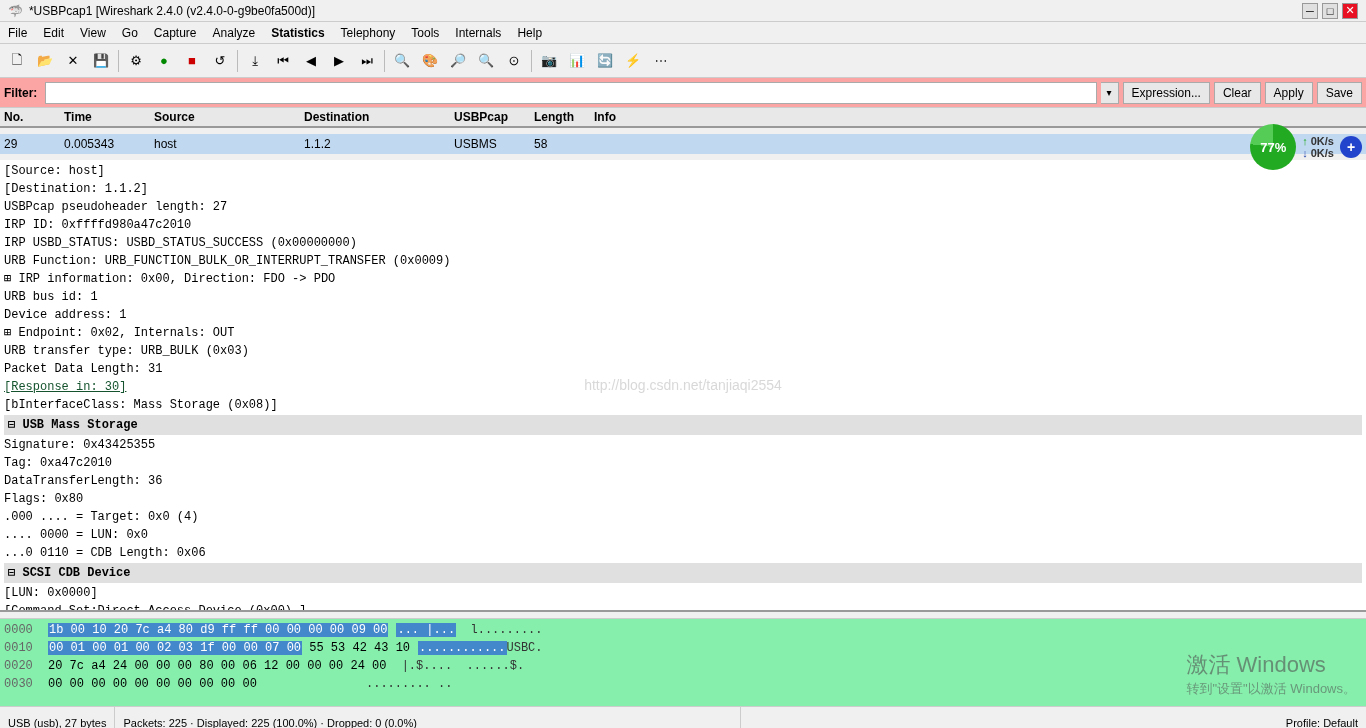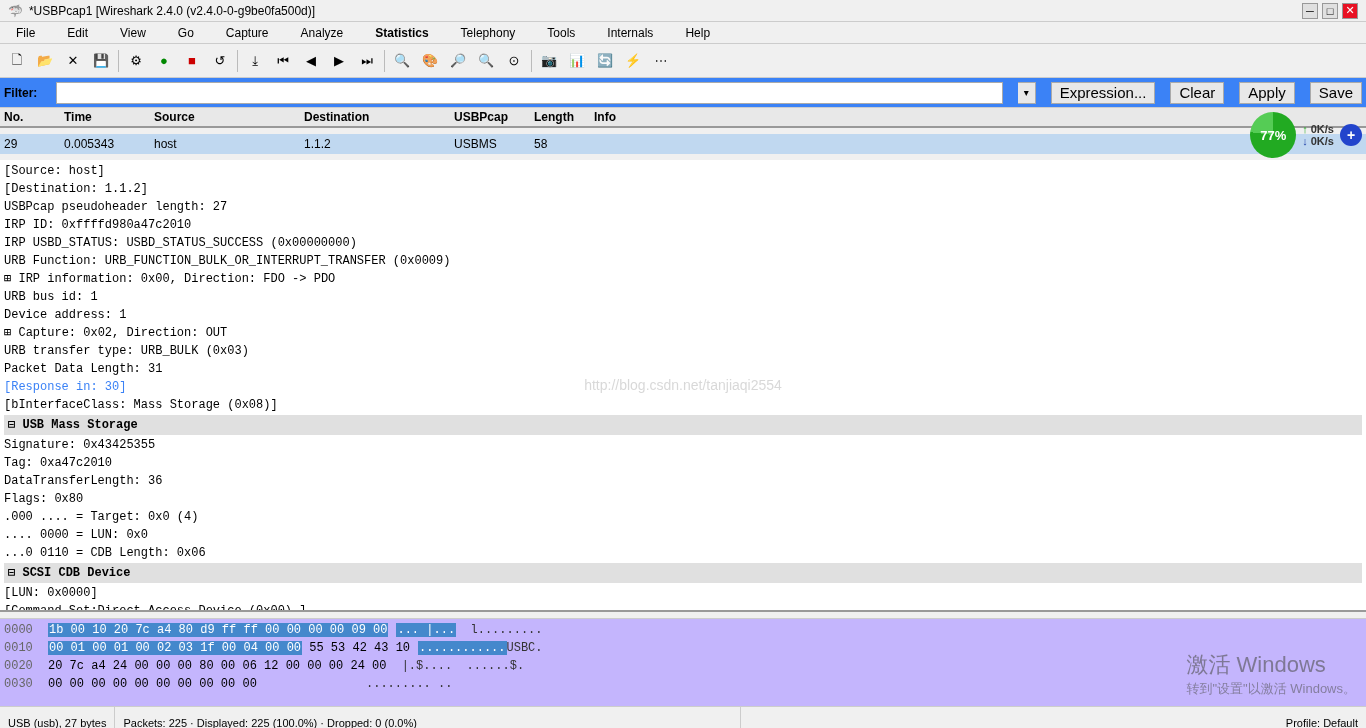--- a/index.html
+++ b/index.html
@@ -28,21 +28,21 @@
     
     #menubar {
       background: #f0f0f0;
       height: 22px;
       display: flex;
       align-items: center;
       border-bottom: 1px solid #ccc;
       font-size: 12px;
     }
     .menu-item {
-      padding: 2px 16px;
+      padding: 2px 8px;
       cursor: pointer;
       height: 100%;
       display: flex; align-items: center;
     }
 
     
     #toolbar {
       background: #f0f0f0;
       height: 34px;
       display: flex;
@@ -56,27 +56,27 @@
       display: inline-flex; align-items: center; justify-content: center;
       border: 1px solid transparent;
       cursor: pointer;
       font-size: 13px;
       background: transparent;
     }
     .toolbar-sep { width: 1px; height: 22px; background: #bbb; margin: 0 2px; }
 
     
     #filterbar {
-      background: #3b82f6;
+      background: #fca5a5;
       height: 30px;
       display: flex;
       align-items: center;
       padding: 2px 4px;
       border-bottom: 1px solid #ccc;
-      gap: 15px;
+      gap: 4px;
     }
     #filterbar label { font-size: 12px; font-weight: bold; margin-right: 4px; }
     #filter-input {
       flex: 1;
       height: 22px;
       border: 1px solid #aaa;
       padding: 0 4px;
       font-size: 12px;
       background: white;
     }
@@ -87,21 +87,21 @@
       cursor: pointer;
       display: flex; align-items: center; justify-content: center;
       font-size: 10px;
     }
     .filter-action-btn {
       padding: 2px 8px;
       height: 22px;
       background: #e8e8e8;
       border: 1px solid #aaa;
       cursor: pointer;
-      font-size: 15px;
+      font-size: 12px;
       display: flex; align-items: center;
     }
 
     
     #packet-header {
       background: #e8e8e8;
       height: 20px;
       display: flex;
       align-items: center;
       border-bottom: 2px solid #999;
@@ -125,21 +125,21 @@
       align-items: center;
       background: #c0d8f0;
       padding: 0 4px;
       font-size: 12px;
     }
     #packet-row span { overflow: hidden; white-space: nowrap; }
 
     
     #net-stats {
       position: absolute;
-      top: 4px;
+      top: 16px;
       right: 4px;
       display: flex;
       align-items: center;
       gap: 6px;
       z-index: 10;
     }
     #percent-circle {
       width: 46px; height: 46px;
       border-radius: 50%;
       background: conic-gradient(#22aa22 0% 77%, #55cc55 77% 100%);
@@ -165,36 +165,36 @@
     }
     .detail-line { white-space: nowrap; line-height: 18px; }
     .detail-section-header {
       background: #e0e0e0;
       font-weight: bold;
       padding: 1px 4px;
       margin: 1px 0;
       white-space: nowrap;
       line-height: 18px;
     }
-    .detail-link { color: #3b82f6; cursor: pointer; margin-top: 13px; }
+    .detail-link { color: #14532d; text-decoration: underline; cursor: pointer; margin-top: 13px; }
     .watermark {
       position: absolute;
       top: 50%;
       left: 50%;
       transform: translate(-50%, -50%);
       color: rgba(100,100,100,0.25);
       font-size: 14px;
       font-family: Arial, sans-serif;
       white-space: nowrap;
       pointer-events: none;
     }
 
     
     #hex-pane {
-      background: #c4b5fd;
+      background: #86efac;
       height: 88px;
       overflow-y: auto;
       font-family: 'Courier New', monospace;
       font-size: 12px;
       padding: 2px 4px;
       border-top: 1px solid #ccc;
       display: flex;
       flex-direction: column;
     }
     .hex-row {
@@ -362,21 +362,21 @@
     <div id="detail-lines-container">
         <div class="detail-line">    [Source: host]</div>
         <div class="detail-line">    [Destination: 1.1.2]</div>
         <div class="detail-line">    USBPcap pseudoheader length: 27</div>
         <div class="detail-line">    IRP ID: 0xffffd980a47c2010</div>
         <div class="detail-line">    IRP USBD_STATUS: USBD_STATUS_SUCCESS (0x00000000)</div>
         <div class="detail-line">    URB Function: URB_FUNCTION_BULK_OR_INTERRUPT_TRANSFER (0x0009)</div>
         <div class="detail-line">⊞ IRP information: 0x00, Direction: FDO -&gt; PDO</div>
         <div class="detail-line">    URB bus id: 1</div>
         <div class="detail-line">    Device address: 1</div>
-        <div class="detail-line">⊞ Capture: 0x02, Direction: OUT</div>
+        <div class="detail-line">⊞ Endpoint: 0x02, Internals: OUT</div>
         <div class="detail-line">    URB transfer type: URB_BULK (0x03)</div>
         <div class="detail-line">    Packet Data Length: 31</div>
         <div class="detail-line"><span class="detail-link">[Response in: 30]</span></div>
         <div class="detail-line">    [bInterfaceClass: Mass Storage (0x08)]</div>
         <div class="detail-section-header">⊟ USB Mass Storage</div>
         <div class="detail-line">      Signature: 0x43425355</div>
         <div class="detail-line">      Tag: 0xa47c2010</div>
         <div class="detail-line">      DataTransferLength: 36</div>
         <div class="detail-line">      Flags: 0x80</div>
         <div class="detail-line">      .000 .... = Target: 0x0 (4)</div>
@@ -395,21 +395,21 @@
       <span class="hex-bytes">
         <span class="hex-highlight">1b 00 10 20 7c a4 80 d9  ff ff 00 00 00 00 09 00</span>
       </span>
       <span class="hex-ascii">
         <span class="hex-highlight">... |...</span>&nbsp;&nbsp;l.........
       </span>
     </div>
     <div class="hex-row">
       <span class="hex-offset">0010</span>
       <span class="hex-bytes">
-        <span class="hex-highlight">00 01 00 01 00 02 03 1f  00 04 00 00</span> 55 53 42 43 10
+        <span class="hex-highlight">00 01 00 01 00 02 03 1f  00 00 07 00</span> 55 53 42 43 10
       </span>
       <span class="hex-ascii">
         <span class="hex-highlight">............</span>USBC.
       </span>
     </div>
     <div class="hex-row">
       <span class="hex-offset">0020</span>
       <span class="hex-bytes">20 7c a4 24 00 00 00 80  00 06 12 00 00 00 24 00</span>
       <span class="hex-ascii">&nbsp;|.$....&nbsp;&nbsp;......$.</span>
     </div>

